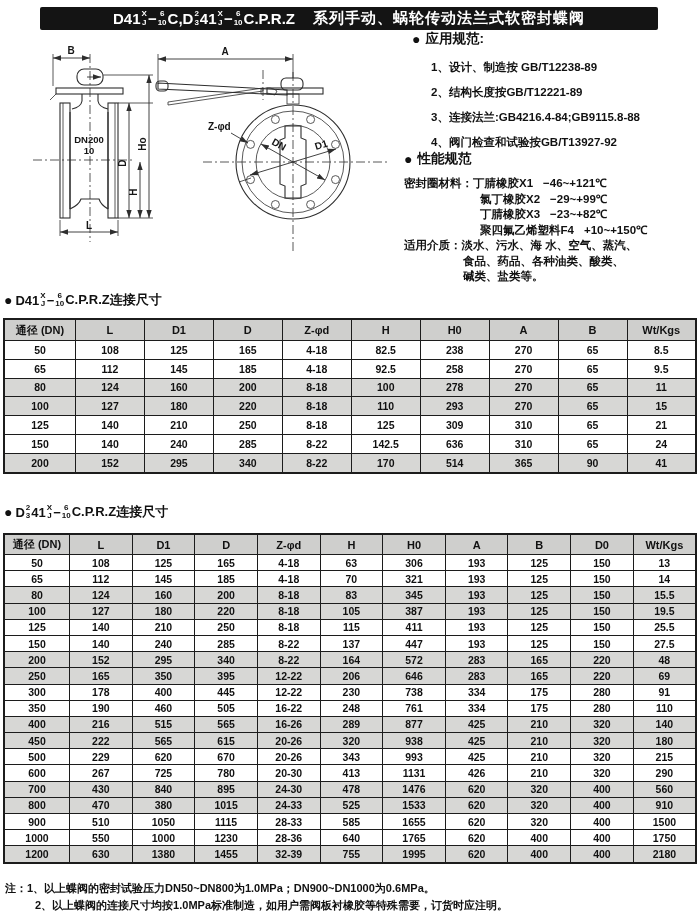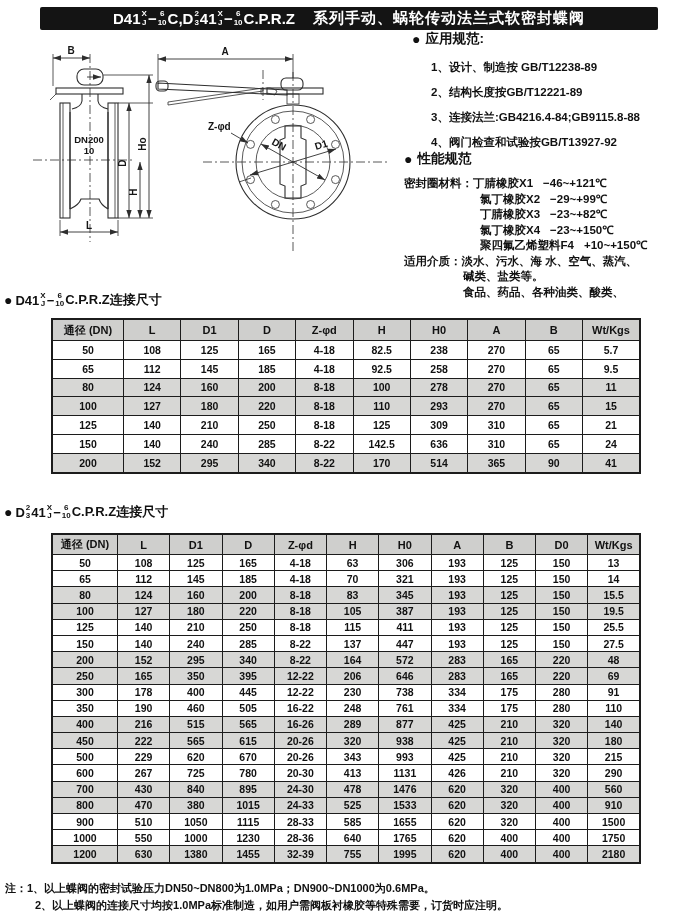--- a/index.html
+++ b/index.html
@@ -35,22 +35,22 @@
   .seal-range{margin-left:10px;}
 
   
   .caption{display:flex;align-items:center;font-size:13px;font-weight:bold;height:24px;}
   .caption .bullet{margin-right:3px;}
   .cap1{left:4px;top:288px;}
   .cap2{left:4px;top:500px;}
   .caption .stack{font-size:8px;}
 
   
-  table{border-collapse:collapse;table-layout:fixed;width:590px;
-        border:2px solid #1c1c1c;margin-left:48px;}
+  table{border-collapse:collapse;table-layout:fixed;width:694px;
+        border:2px solid #1c1c1c;}
   th,td{border:1px solid #1c1c1c;text-align:center;vertical-align:middle;
         padding:0;font-weight:bold;overflow:hidden;white-space:nowrap;}
   th{background:#cfcfcd;font-size:11px;}
   td{font-size:10.5px;background:#ffffff;}
   tr.shade td{background:#d7d7d5;}
   .t1-wrap{left:3px;top:318px;}
   .t1-wrap th{height:20px;}
   .t1-wrap td{height:17.8px;}
   .t2-wrap{left:3px;top:533px;}
   .t2-wrap th{height:19px;}
@@ -130,36 +130,32 @@
     </div>
     <div class="perf-line seal-indent">
       <span>氯丁橡胶X2</span>
       <span class="seal-range">−29~+99℃</span>
     </div>
     <div class="perf-line seal-indent">
       <span>丁腈橡胶X3</span>
       <span class="seal-range">−23~+82℃</span>
     </div>
     <div class="perf-line seal-indent">
-      <span>氯丁橡胶X4</span>
-      <span class="seal-range">−23~+150℃</span>
-    </div>
-    <div class="perf-line seal-indent">
       <span>聚四氟乙烯塑料F4</span>
       <span class="seal-range">+10~+150℃</span>
     </div>
     <div class="perf-line">
       <span>适用介质：</span>
       <span>淡水、污水、海 水、空气、蒸汽、</span>
     </div>
     <div class="perf-line media-indent">
-      <span>碱类、盐类等。</span>
+      <span>食品、药品、各种油类、酸类、</span>
     </div>
     <div class="perf-line media-indent">
-      <span>食品、药品、各种油类、酸类、</span>
+      <span>碱类、盐类等。</span>
     </div>
   </div>
 </div>
 
 <svg class="abs drawing" width="385" height="250" viewBox="0 0 385 250">
   <defs>
     <marker id="ar" orient="auto-start-reverse" markerWidth="10" markerHeight="8" refX="9" refY="3">
       <path d="M0,0L9,3L0,6Z" fill="#2e2e2e"></path>
     </marker>
   </defs>
@@ -289,21 +285,21 @@
         <tr>
           <td>50</td>
           <td>108</td>
           <td>125</td>
           <td>165</td>
           <td>4-18</td>
           <td>82.5</td>
           <td>238</td>
           <td>270</td>
           <td>65</td>
-          <td>5.7</td>
+          <td>8.5</td>
         </tr>
         <tr>
           <td>65</td>
           <td>112</td>
           <td>145</td>
           <td>185</td>
           <td>4-18</td>
           <td>92.5</td>
           <td>258</td>
           <td>270</td>

